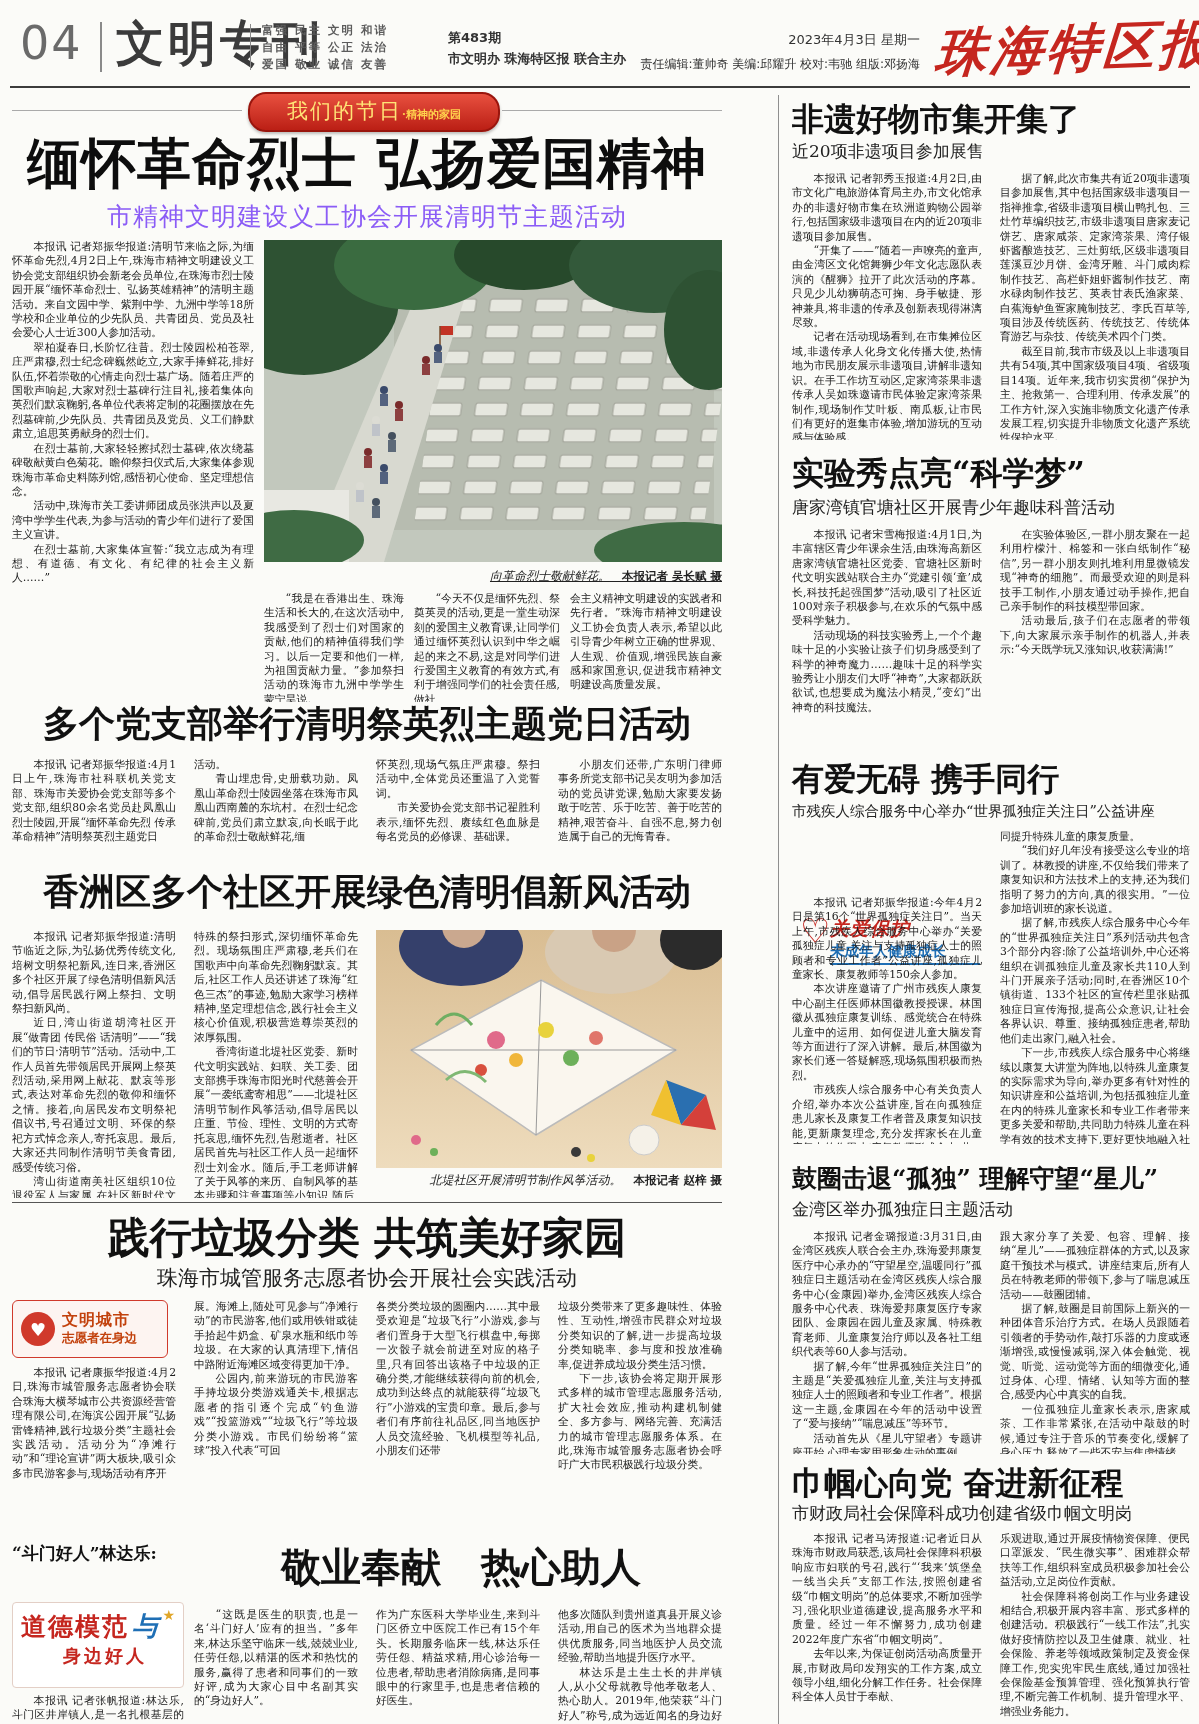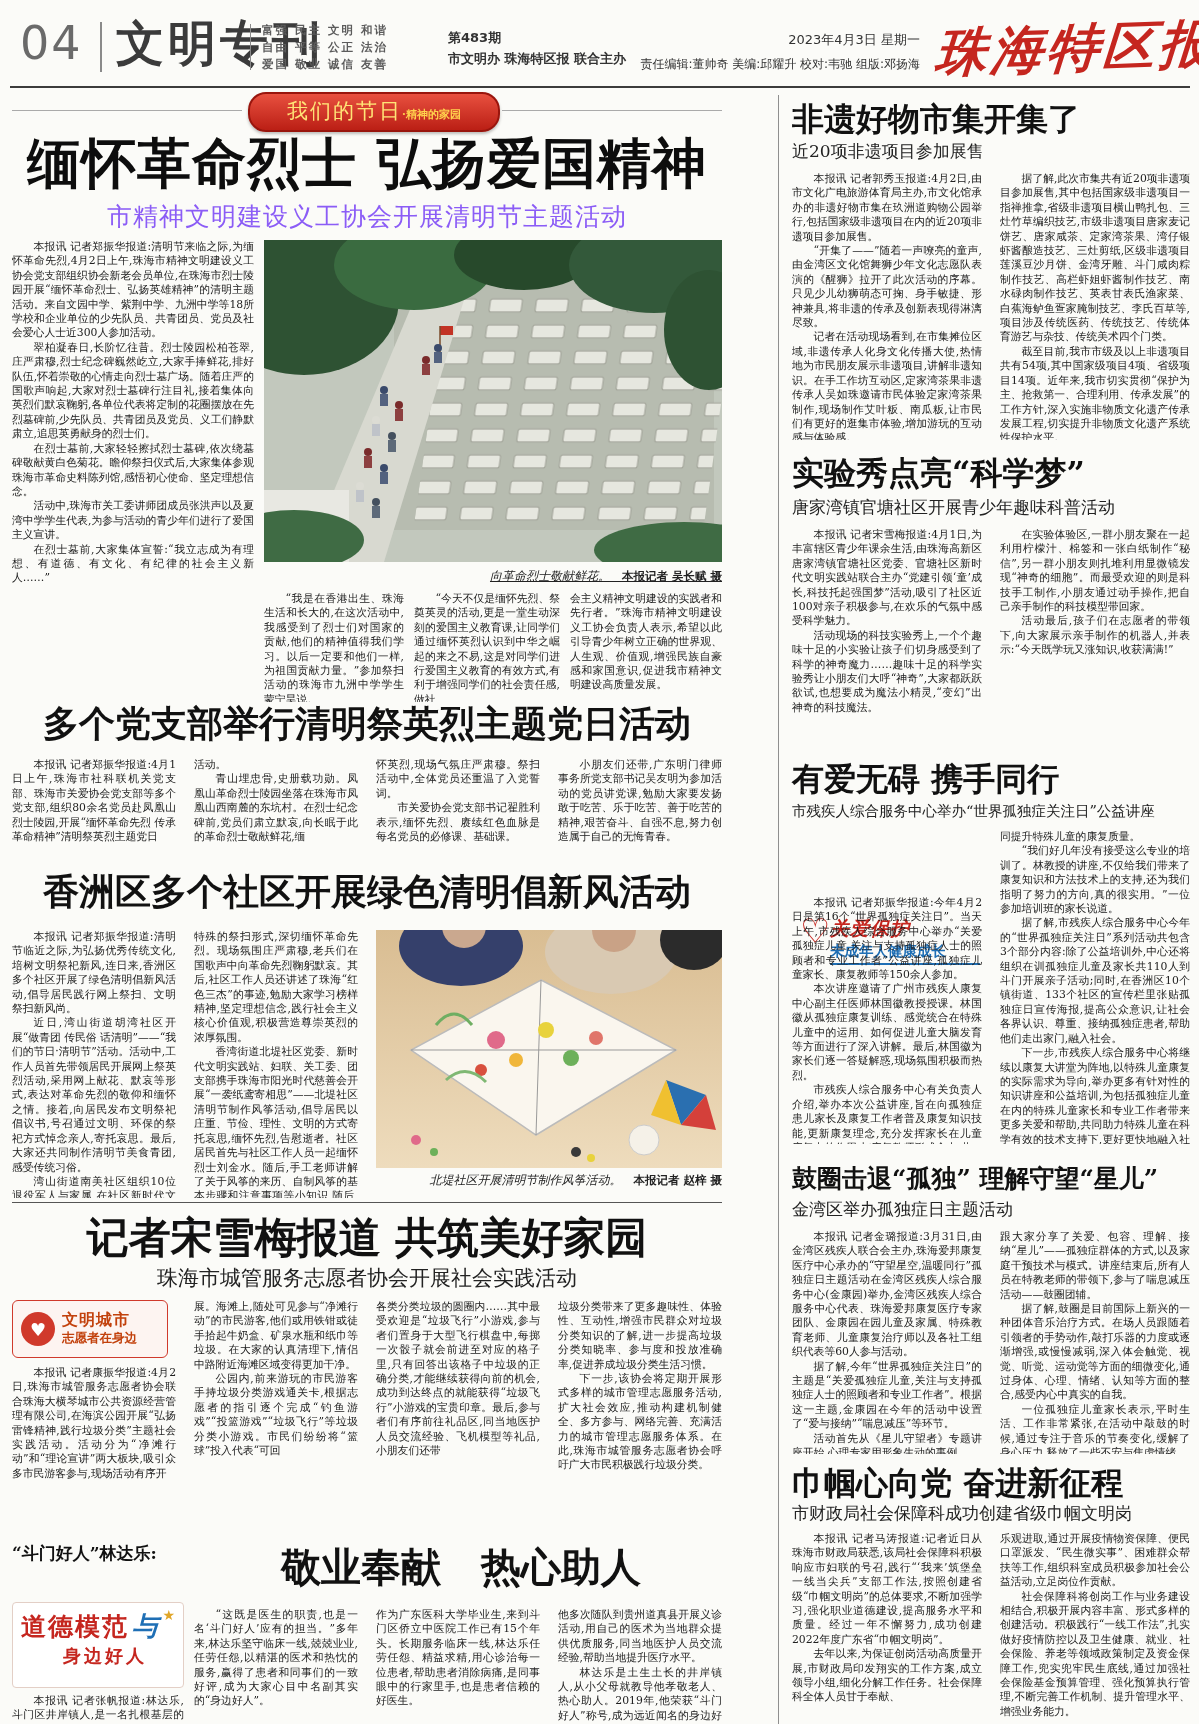--- a/index.html
+++ b/index.html
@@ -220,21 +220,21 @@
       <circle cx="200" cy="222" r="5" fill="#3a3a3a"></circle>
         <circle cx="215" cy="228" r="4" fill="#e8d23c"></circle>
     </svg>
   </figure>
   <div class="abs cap" style="left:376px;top:1172px;width:346px;">
     <span>北堤社区开展清明节制作风筝活动。</span>　<span class="credit">本报记者 赵梓 摄</span>
   </div>
 
   <div class="abs thinrule" style="left:12px;top:1202px;width:710px;"></div>
 
-  <div class="abs h3" style="left:12px;top:1210px;width:710px;">记者宋雪梅报道 共筑美好家园</div>
+  <div class="abs h3" style="left:12px;top:1210px;width:710px;">践行垃圾分类 共筑美好家园</div>
   <div class="abs sub2" style="left:12px;top:1264px;width:710px;">珠海市城管服务志愿者协会开展社会实践活动</div>
 
   <div class="abs cityLogo" style="left:12px;top:1300px;width:156px;height:58px;">
     <div class="heartBubble">♥</div>
     <div class="txt">
       <div class="t1">文明城市</div>
       <div class="t2">志愿者在身边</div>
     </div>
   </div>
   <div class="abs bt" style="left:12px;top:1366px;width:164px;height:126px;">
@@ -323,21 +323,21 @@
   <div class="abs rh small" style="left:792px;top:1162px;">鼓圈击退“孤独”  理解守望“星儿”</div>
   <div class="abs rsub" style="left:792px;top:1198px;">金湾区举办孤独症日主题活动</div>
   <div class="abs bt" style="left:792px;top:1230px;width:190px;height:224px;">
       <p>本报讯 记者金璐报道:3月31日,由金湾区残疾人联合会主办,珠海爱邦康复医疗中心承办的“守望星空,温暖同行”孤独症日主题活动在金湾区残疾人综合服务中心(金康园)举办,金湾区残疾人综合服务中心代表、珠海爱邦康复医疗专家团队、金康园在园儿童及家属、特殊教育老师、儿童康复治疗师以及各社工组织代表等60人参与活动。</p>
       <p>据了解,今年“世界孤独症关注日”的主题是“关爱孤独症儿童,关注与支持孤独症人士的照顾者和专业工作者”。根据这一主题,金康园在今年的活动中设置了“爱与接纳”“喘息减压”等环节。</p>
       <p>活动首先从《星儿守望者》专题讲座开始,心理专家用形象生动的事例,</p>
     </div>
   <div class="abs bt cont" style="left:1000px;top:1230px;width:190px;height:224px;">
       <p>跟大家分享了关爱、包容、理解、接纳“星儿”——孤独症群体的方式,以及家庭干预技术与模式。讲座结束后,所有人员在特教老师的带领下,参与了喘息减压活动——鼓圈团辅。</p>
       <p>据了解,鼓圈是目前国际上新兴的一种团体音乐治疗方式。在场人员跟随着引领者的手势动作,敲打乐器的力度或逐渐增强,或慢慢减弱,深入体会触觉、视觉、听觉、运动觉等方面的细微变化,通过身体、心理、情绪、认知等方面的整合,感受内心中真实的自我。</p>
-      <p>一位孤独症儿童家长表示,平时生活、工作非常紧张,在活动中敲鼓的时候,通过专注于音乐的节奏变化,缓解了身心压力,释放了一些不安与焦虑情绪。</p>
+      <p>一位孤独症儿童家长表示,唐家咸茶、工作非常紧张,在活动中敲鼓的时候,通过专注于音乐的节奏变化,缓解了身心压力,释放了一些不安与焦虑情绪。</p>
     </div>
 
   <div class="abs rh" style="left:792px;top:1462px;">巾帼心向党  奋进新征程</div>
   <div class="abs rsub" style="left:792px;top:1502px;">市财政局社会保障科成功创建省级巾帼文明岗</div>
   <div class="abs bt" style="left:792px;top:1532px;width:190px;height:190px;">
       <p>本报讯 记者马涛报道:记者近日从珠海市财政局获悉,该局社会保障科积极响应市妇联的号召,践行“‘我来’筑堡垒 一线当尖兵”支部工作法,按照创建省级“巾帼文明岗”的总体要求,不断加强学习,强化职业道德建设,提高服务水平和质量。经过一年不懈努力,成功创建2022年度广东省“巾帼文明岗”。</p>
       <p>去年以来,为保证创岗活动高质量开展,市财政局印发翔实的工作方案,成立领导小组,细化分解工作任务。社会保障科全体人员甘于奉献、</p>
     </div>
   <div class="abs bt cont" style="left:1000px;top:1532px;width:190px;height:190px;">
       <p>乐观进取,通过开展疫情物资保障、便民口罩派发、“民生微实事”、困难群众帮扶等工作,组织科室成员积极参加社会公益活动,立足岗位作贡献。</p>

